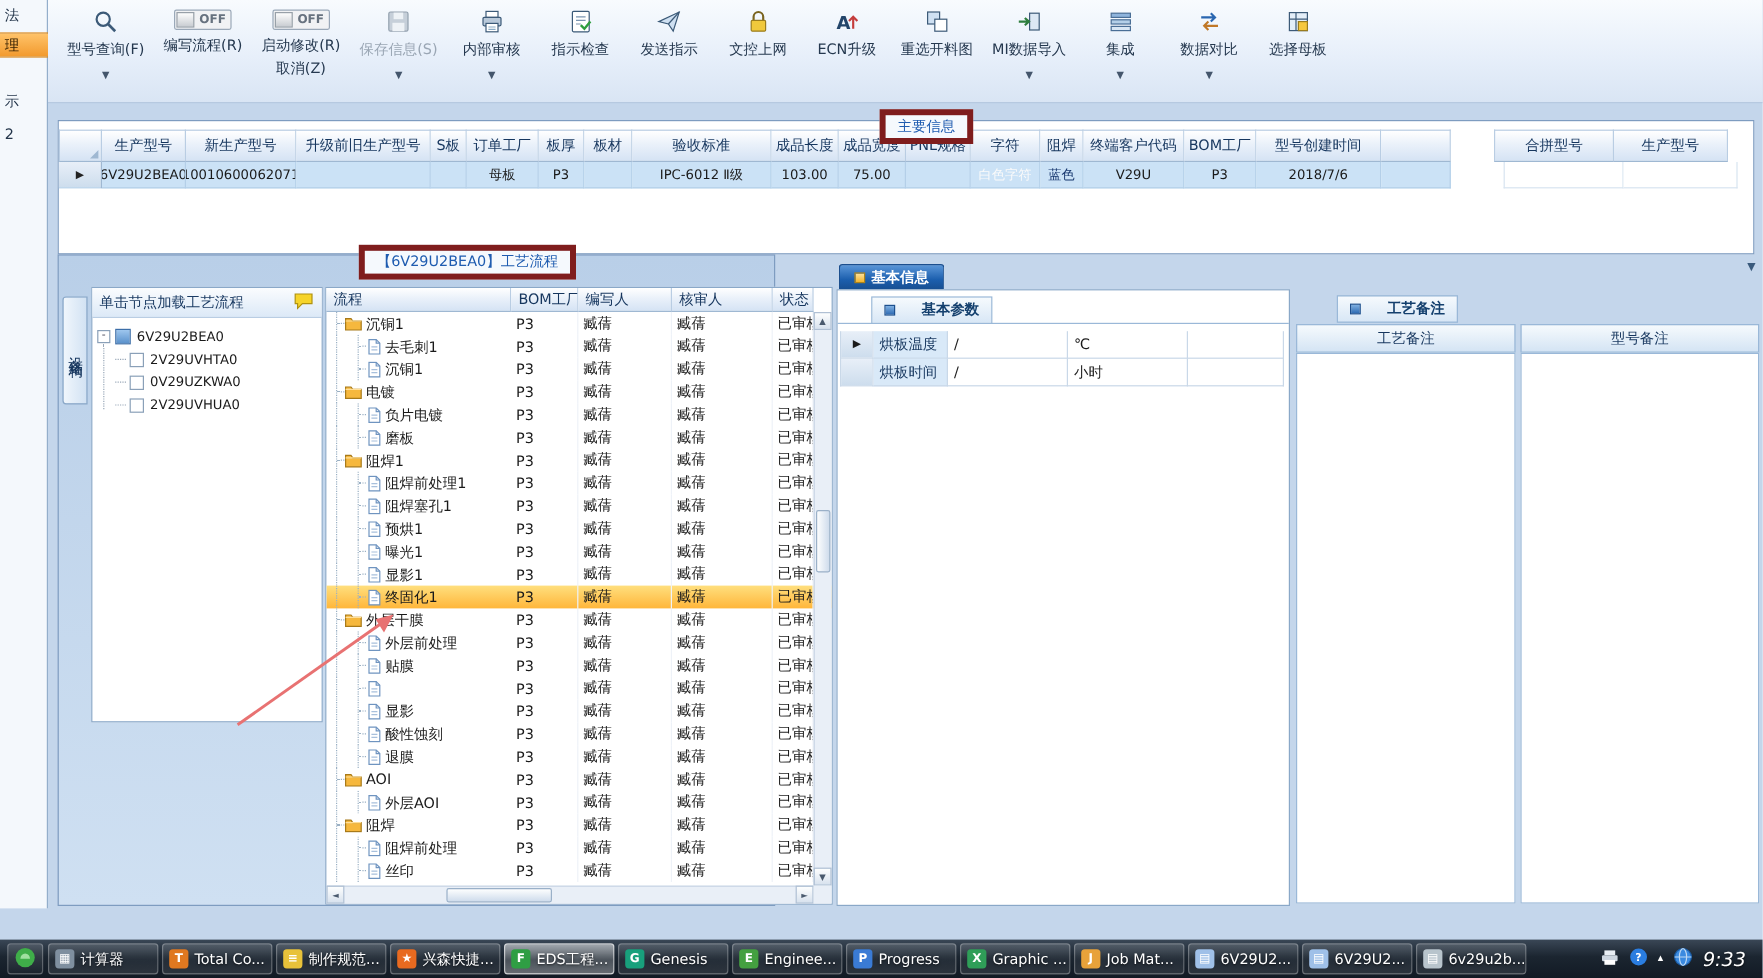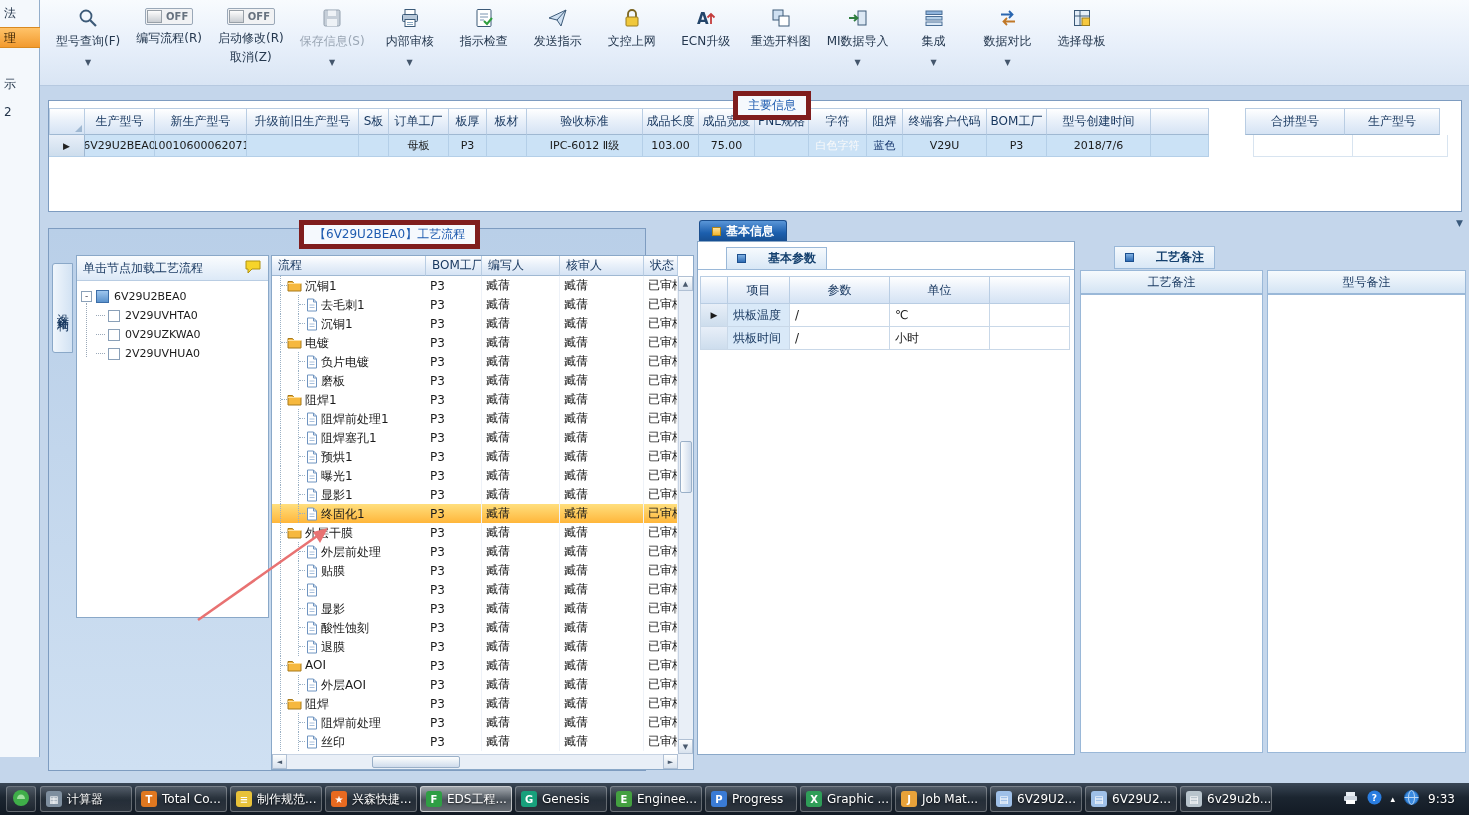--- a/index.html
+++ b/index.html
@@ -37,21 +37,21 @@
   .mi-h.gap { margin-left:36px; border-left:1px solid #b9cde3; }
   .mi-h .diag { position:absolute; right:2px; bottom:2px; width:0; height:0; border-left:7px solid transparent; border-bottom:7px solid #9fb8d2; }
   #mi-row { position:absolute; left:0; top:34px; display:flex; font-size:11px; }
   .mi-c { height:22px; display:flex; align-items:center; justify-content:center; white-space:nowrap; overflow:hidden;
     background:#cbe2f6; border-right:1px solid #b4cfe8; border-bottom:1px solid #b4cfe8; }
   .mi-c.selc { background:linear-gradient(#e8eff8,#cddded); border-right:1px solid #9fb8d2; color:#222; font-size:9px; }
   .mi-c.plain { background:#fff; border-right:1px solid #d8e4f0; border-bottom:1px solid #d8e4f0; }
   .mi-c.gap { margin-left:44px; border-left:1px solid #d8e4f0; }
 
   
-  #flow-region { position:absolute; left:48px; top:228px; width:598px; height:543px;
+  #flow-region { position:absolute; left:48px; top:212px; width:598px; height:543px;
     background:linear-gradient(#b9cfe8,#cfe0f2); border:1px solid #7e9cc0; }
   #flow-title { left:250px; top:-9px; }
   #vtab { position:absolute; left:3px; top:34px; width:21px; height:90px; background:linear-gradient(90deg,#f0f6fc,#d2e2f3);
     border:1px solid #8aa8c8; border-radius:3px 0 0 3px; writing-mode:vertical-rl; text-align:center; color:#16365e;
     display:flex; align-items:center; justify-content:center; letter-spacing:2px; }
 
   #tree-panel { position:absolute; left:27px; top:26px; width:193px; height:363px; background:#fff; border:1px solid #8aa8c8; }
   #tree-header { height:25px; background:linear-gradient(#fafcfe,#dce9f7); border-bottom:1px solid #b9cde3;
     display:flex; align-items:center; justify-content:space-between; padding:0 6px; color:#1c3c64; }
   #tree-body { position:relative; padding:6px 4px; font-size:11px; }
@@ -137,21 +137,21 @@
     border:1px solid rgba(255,255,255,0.25); border-radius:3px; background:linear-gradient(rgba(255,255,255,0.14),rgba(255,255,255,0.04)); }
   .tk-btn { height:26px; width:92px; margin-right:3px; border:1px solid rgba(255,255,255,0.28); border-radius:3px;
     background:linear-gradient(rgba(255,255,255,0.16),rgba(255,255,255,0.05) 55%,rgba(255,255,255,0.10));
     display:flex; align-items:center; padding:0 5px; gap:5px; color:#fff; overflow:hidden; cursor:pointer; }
   .tk-btn.active { background:linear-gradient(rgba(255,255,255,0.55),rgba(255,255,255,0.22) 55%,rgba(255,255,255,0.35)); border-color:rgba(255,255,255,0.6); }
   .tk-ic { width:16px; height:16px; border-radius:3px; display:flex; align-items:center; justify-content:center;
     font-size:10px; font-weight:bold; color:#fff; flex:none; }
   .tk-label { white-space:nowrap; font-size:12px; text-shadow:0 1px 2px rgba(0,0,0,0.7); }
   #tray { margin-left:auto; display:flex; align-items:center; gap:9px; padding-right:14px; color:#fff; }
   #tray .tri { font-size:9px; color:#fff; }
-  #tray-time { font-size:12px; text-shadow:0 1px 2px rgba(0,0,0,0.7); }
+  #tray-time { font-size:16px; text-shadow:0 1px 2px rgba(0,0,0,0.7);font-style:italic; }
 </style>
 </head>
 <body>
 
 <div id="app">
 
   <div id="left-strip">
       <div class="ls-item" style="top: 3px;">法</div>
       <div class="ls-item active" style="top: 27px;">理</div>
       <div class="ls-item" style="top: 74px;">示</div>
@@ -832,27 +832,20 @@
       <span class="mini-ic y"></span>
       <span>基本信息</span>
     </div>
     <div id="basic-content">
       <div class="tab-line"></div>
       <div class="sub-tab" id="sub-tab-basic">
         <span class="mini-ic"></span>
         <span>基本参数</span>
       </div>
       <div id="bp-table">
-        <div id="bp-header">
-            <div class="bp-h" style="width: 28px;"></div>
-            <div class="bp-h" style="width: 62px;">项目</div>
-            <div class="bp-h" style="width: 100px;">参数</div>
-            <div class="bp-h" style="width: 100px;">单位</div>
-            <div class="bp-h" style="width: 80px;"></div>
-          </div>
         <div id="bp-rows">
             <div class="bp-row">
               <div class="bp-c first selc" style="width: 28px;">▶</div>
               <div class="bp-c itemc" style="width: 62px;">烘板温度</div>
               <div class="bp-c" style="width: 100px;">/</div>
               <div class="bp-c" style="width: 100px;">℃</div>
               <div class="bp-c" style="width: 80px;"></div>
             </div>
             <div class="bp-row">
               <div class="bp-c first selc" style="width: 28px;"></div>

